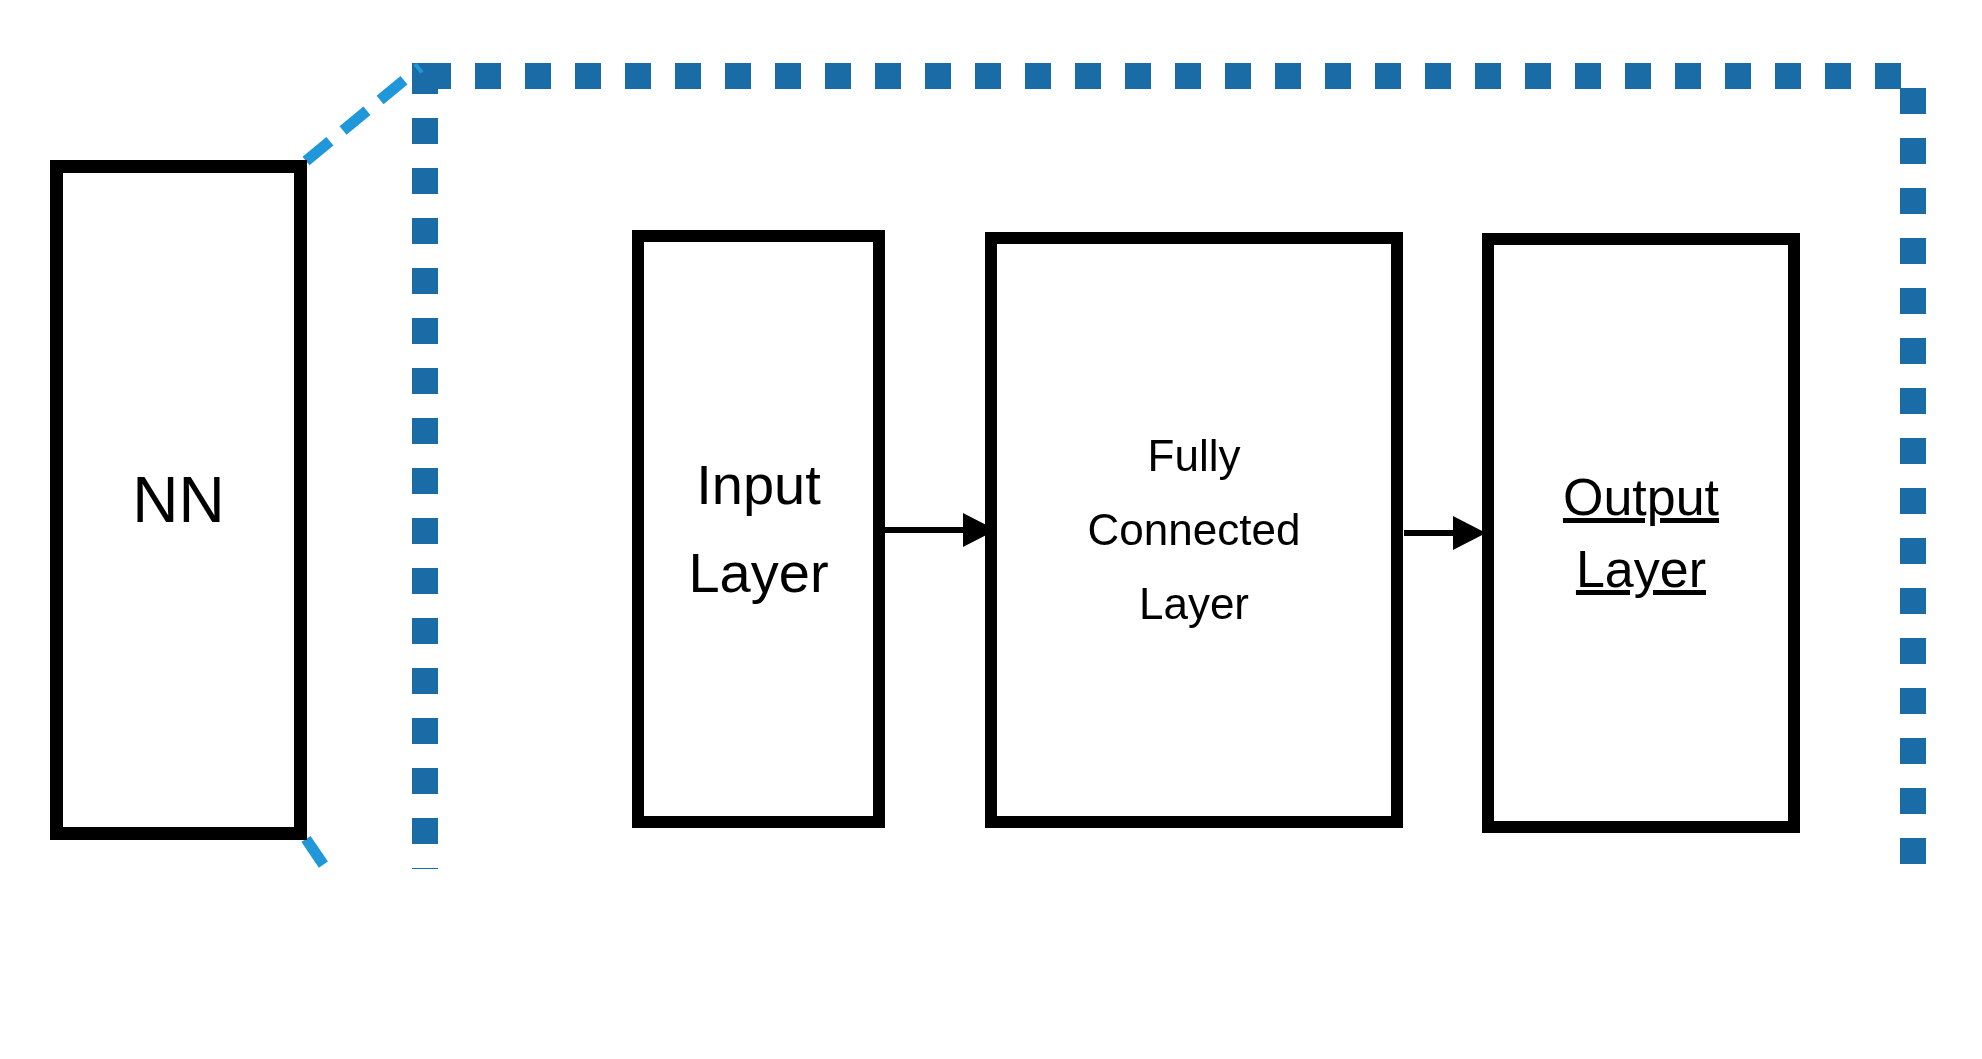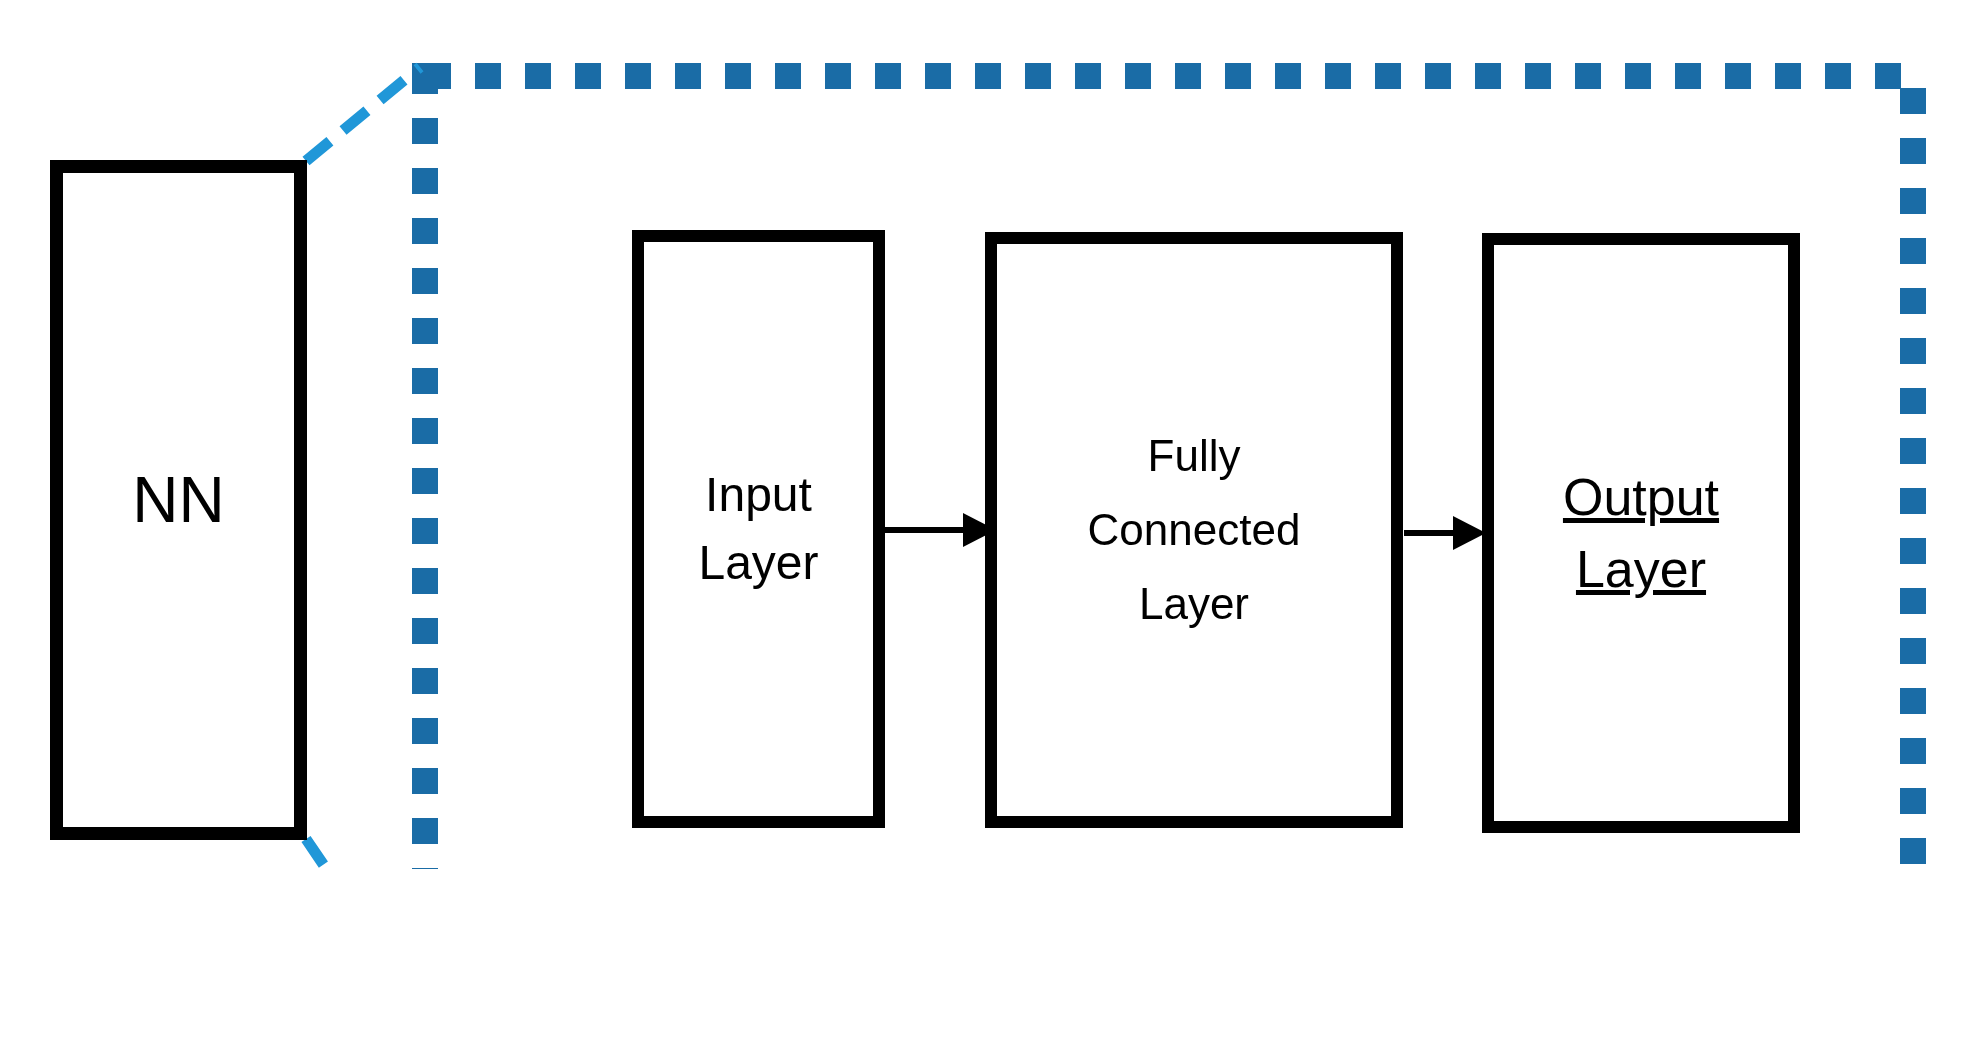--- a/index.html
+++ b/index.html
@@ -41,22 +41,22 @@
     height: 680px;
     border-width: 13px;
     font-size: 64px;
     line-height: 76px;
   }
   #input-layer-box {
     left: 632px;
     top: 230px;
     width: 253px;
     height: 598px;
-    font-size: 48px;
-    line-height: 68px;
+    font-size: 56px;
+    line-height: 88px;
   }
   #fully-connected-layer-box {
     left: 985px;
     top: 232px;
     width: 418px;
     height: 596px;
     font-size: 44px;
     line-height: 74px;
   }
   #output-layer-box {

